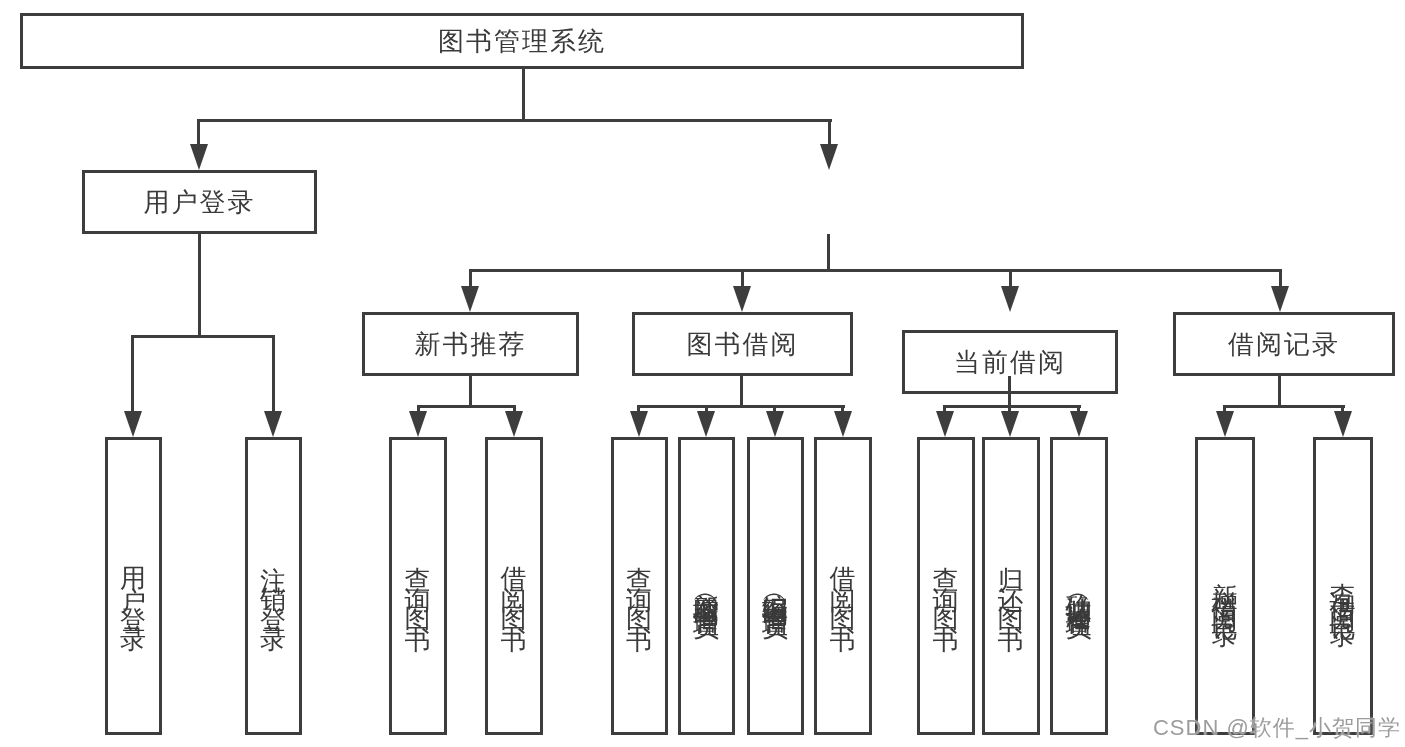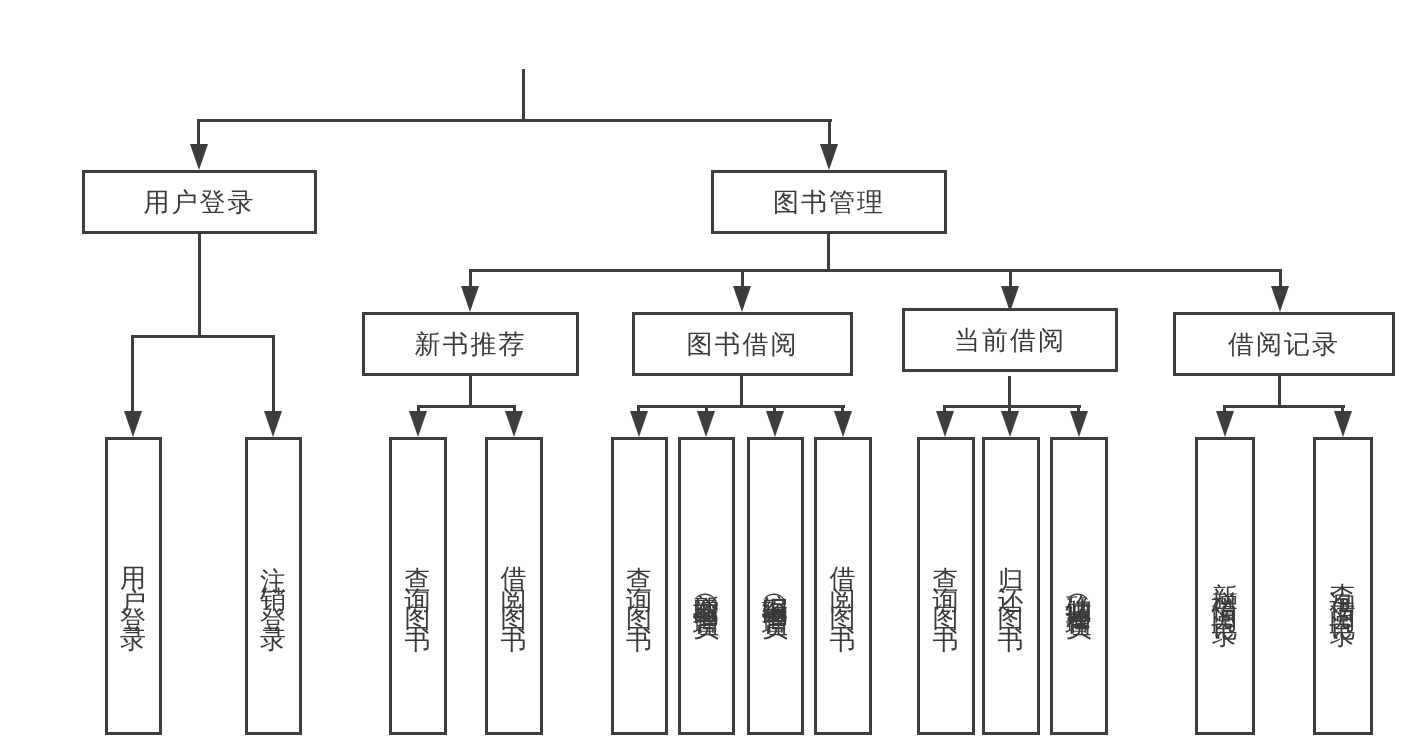--- a/index.html
+++ b/index.html
@@ -74,35 +74,35 @@
     letter-spacing: 1px;
     text-shadow: 0 0 2px #ffffff;
     white-space: nowrap;
   }
 </style>
 </head>
 <body>
 
 <div id="canvas">
 
+  <div class="box" style="left:20px; top:13px; width:1004px; height:56px">
+    <span>图书管理系统</span>
+  </div>
 
   <div>
     <div class="vl" style="left:522px; top:69px;  height:52px"></div>
     <div class="hl" style="left:197px; top:119px; width:635px"></div>
     <div class="vl" style="left:197px; top:119px; height:29px"></div>
     <div class="arrow" style="left:190px; top:144px"></div>
     <div class="vl" style="left:828px; top:119px; height:29px"></div>
     <div class="arrow" style="left:820px; top:144px"></div>
   </div>
 
   <div class="box" style="left:82px; top:170px; width:235px; height:64px">
     <span>用户登录</span>
-  </div>
-  <div class="box" style="left:711px; top:170px; width:236px; height:64px">
-    <span>图书管理</span>
   </div>
 
   <div>
     <div class="vl" style="left:198px; top:234px; height:104px"></div>
     <div class="hl" style="left:132px; top:335px; width:143px"></div>
     <div class="vl" style="left:131px; top:335px; height:78px"></div>
     <div class="arrow" style="left:124px; top:411px"></div>
     <div class="vl" style="left:272px; top:335px; height:78px"></div>
     <div class="arrow" style="left:264px; top:411px"></div>
   </div>
@@ -119,21 +119,21 @@
     <div class="vl" style="left:1279px; top:269px; height:19px"></div>
     <div class="arrow" style="left:1271px; top:286px"></div>
   </div>
 
   <div class="box" style="left:632px;  top:312px; width:221px; height:64px">
     <span>图书借阅</span>
   </div>
   <div class="box" style="left:362px;  top:312px; width:217px; height:64px">
     <span>新书推荐</span>
   </div>
-  <div class="box" style="left:902px;  top:308px; width:216px; height:64px">
+  <div class="box" style="left:902px;  top:330px; width:216px; height:64px">
     <span>当前借阅</span>
   </div>
   <div class="box" style="left:1173px; top:312px; width:222px; height:64px">
     <span>借阅记录</span>
   </div>
 
   <div>
     <div class="vl" style="left:469px; top:376px; height:32px"></div>
     <div class="hl" style="left:417px; top:405px; width:99px"></div>
     <div class="vl" style="left:417px; top:405px; height:10px"></div>
@@ -212,13 +212,14 @@
     <span class="vtext" style="letter-spacing: 3px;">确认归还（管理员）</span>
   </div>
 
   <div class="leaf" style="left:1195px; top:437px; width:60px; height:298px">
     <span class="vtext" style="letter-spacing: 8px;">新增借阅记录</span>
   </div>
   <div class="leaf" style="left:1313px; top:437px; width:60px; height:298px">
     <span class="vtext" style="letter-spacing: 8px;">查询借阅记录</span>
   </div>
 
+  <span class="watermark">CSDN @软件_小贺同学</span>
 </div>
 
 </body></html>

